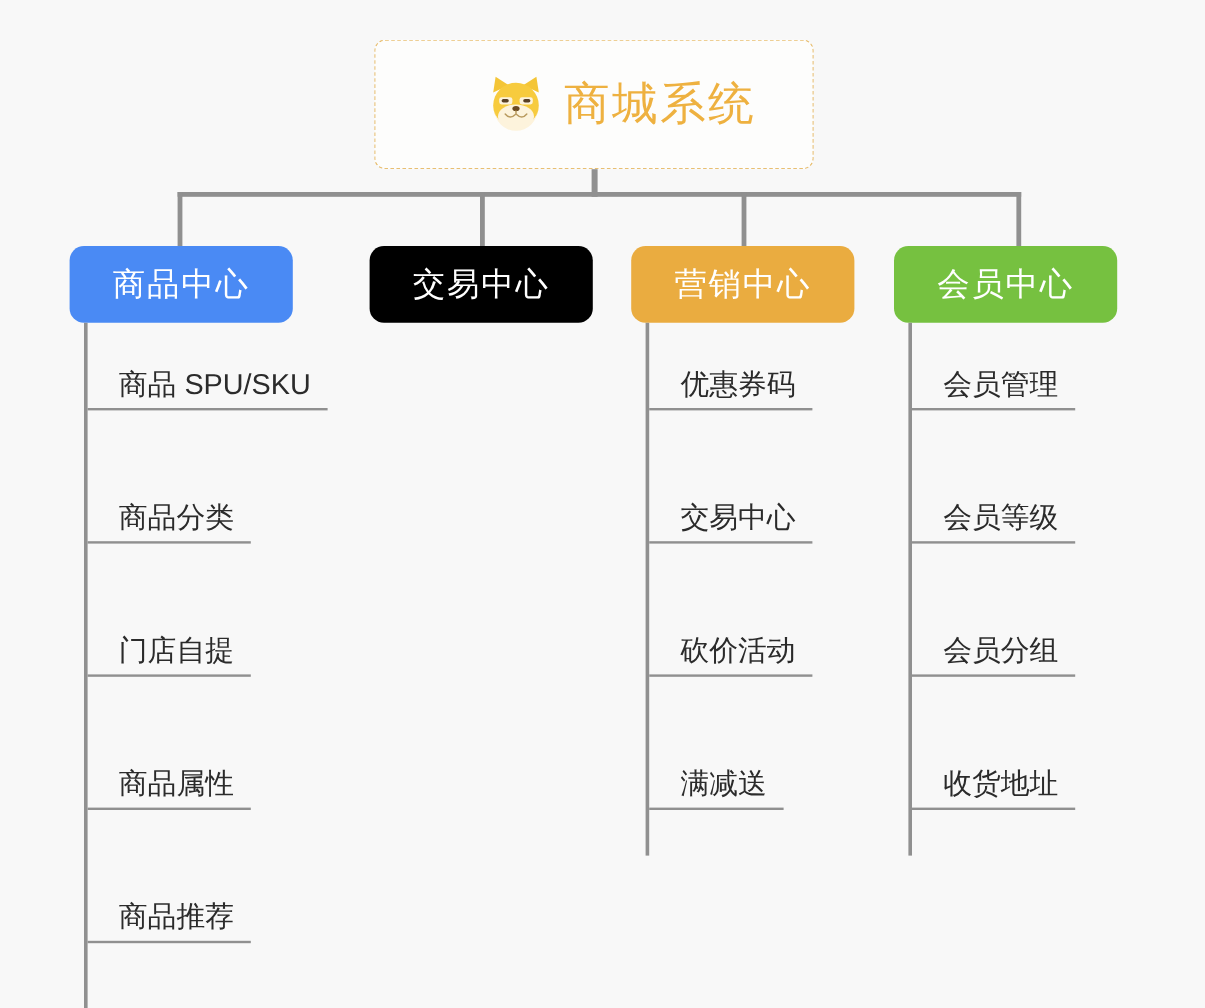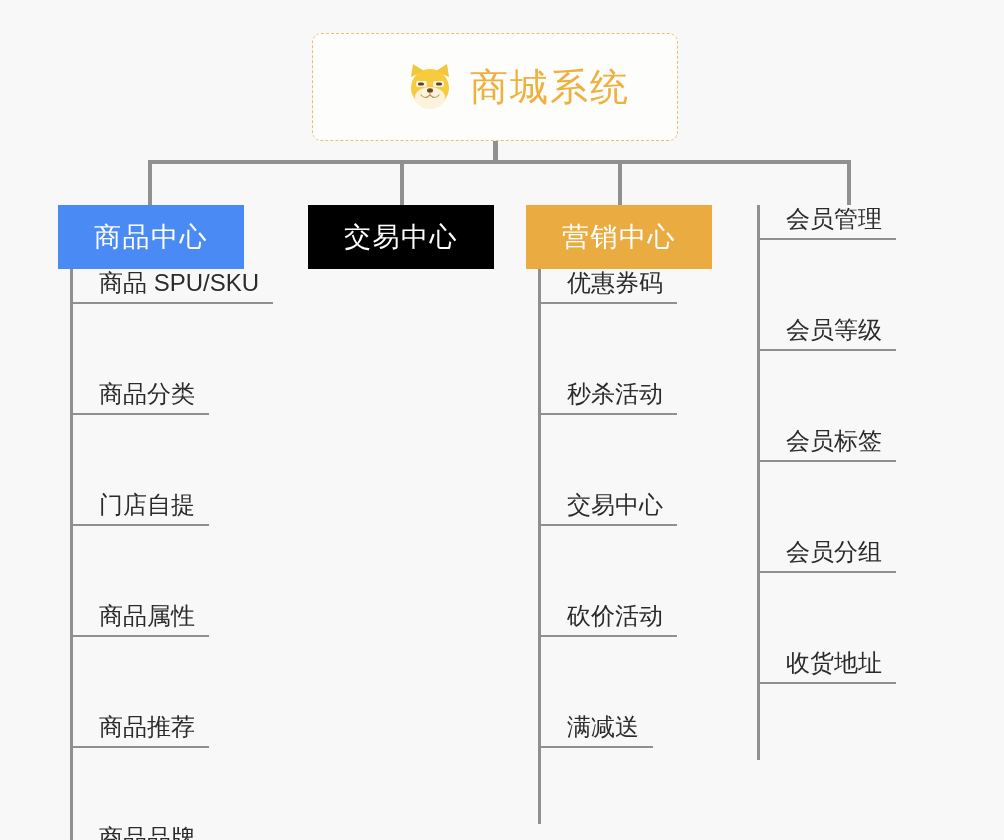--- a/index.html
+++ b/index.html
@@ -61,42 +61,42 @@
   .line-v { width: 4px; }
   .line-h { height: 4px; }
 
   
   .column {
     position: absolute;
     top: 205px;
   }
   .cat-box {
     height: 64px;
-    border-radius: 0;
+    border-radius: 12px;
     display: flex;
     align-items: center;
     justify-content: center;
     color: #ffffff;
     font-size: 27px;
     letter-spacing: 1.5px;
     box-sizing: border-box;
   }
 
   
   .branch {
     position: relative;
     margin-left: 12px;
     border-left: 3px solid #909090;
     padding-top: 0;
   }
   .leaf {
     position: relative;
     height: 111px;
     display: flex;
-    align-items: flex-start;
+    align-items: center;
   }
   .leaf-inner {
     display: inline-block;
     padding: 0 14px 5px 26px;
     border-bottom: 2px solid #909090;
     font-size: 24px;
     color: #2b2b2b;
     white-space: nowrap;
     line-height: 1.15;
   }
@@ -176,46 +176,43 @@
 
   <div class="column" style="left:526px; width:186px;">
     <div class="cat-box" style="background: rgb(234, 172, 64);">
       <span>营销中心</span>
     </div>
     <div class="branch">
       <div class="leaf">
           <span class="leaf-inner">优惠券码</span>
         </div>
       <div class="leaf">
-          <span class="leaf-inner">秒杀活动</span>
-        </div>
-      <div class="leaf">
           <span class="leaf-inner">交易中心</span>
         </div>
       <div class="leaf">
           <span class="leaf-inner">砍价活动</span>
         </div>
       <div class="leaf">
           <span class="leaf-inner">满减送</span>
         </div>
     </div>
   </div>
 
   <div class="column" style="left:745px; width:186px;">
+    <div class="cat-box" style="background: rgb(118, 193, 64);">
+      <span>会员中心</span>
+    </div>
     <div class="branch">
       <div class="leaf">
           <span class="leaf-inner">会员管理</span>
         </div>
       <div class="leaf">
           <span class="leaf-inner">会员等级</span>
         </div>
       <div class="leaf">
-          <span class="leaf-inner">会员标签</span>
-        </div>
-      <div class="leaf">
           <span class="leaf-inner">会员分组</span>
         </div>
       <div class="leaf">
           <span class="leaf-inner">收货地址</span>
         </div>
     </div>
   </div>
 
 </div>
 

